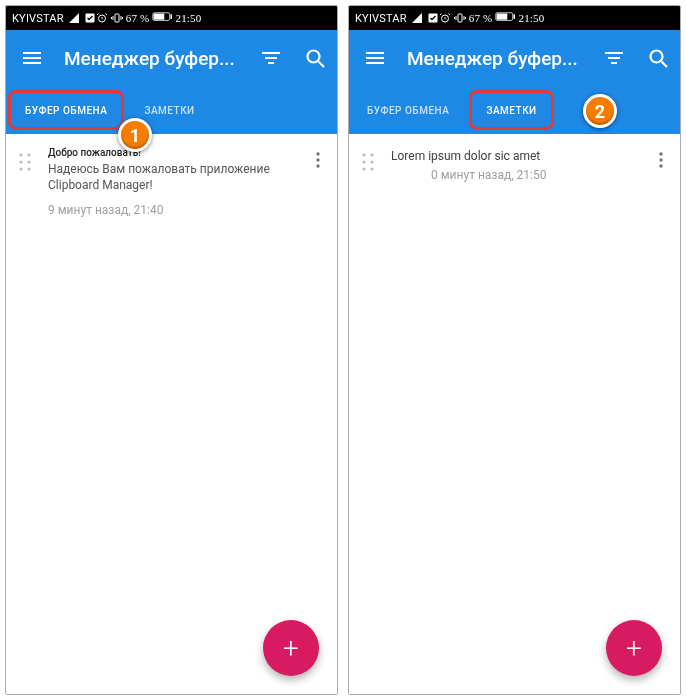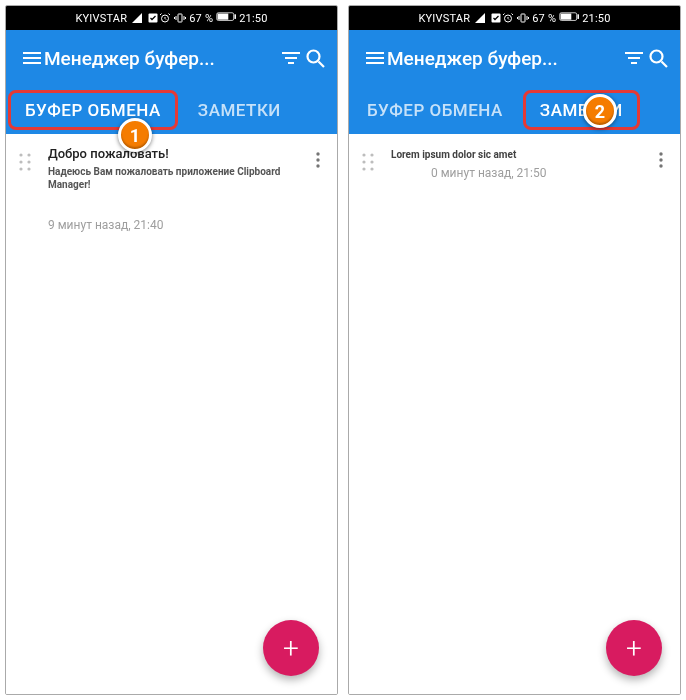--- a/index.html
+++ b/index.html
@@ -23,52 +23,53 @@
     overflow: hidden;
   }
   .statusbar {
     background: #000;
     color: #fff;
     height: 24px;
     font-size: 11px;
     display: flex;
     align-items: center;
     padding: 4px 6px;
-    justify-content: center;
+    justify-content: flex-start;
     letter-spacing: 0.2px;
   }
   .statusbar .left { display:flex; align-items:center; gap:4px;}
-  .statusbar .right { display:flex; align-items:center; gap:3px;}
+  .statusbar .right { display:flex; align-items:center; gap:3px;font-family:Liberation Serif, serif;}
   .sb-ico { width:12px; height:12px; display:inline-block; }
   .appbar {
     background: #1e88e5;
     color: #fff;
     height: 56px;
     display: flex;
     align-items: center;
     padding: 0 10px 0 14px;
+    gap: 20px;
   }
   .appbar .title {
     font-size: 19px;
     font-weight: 500;
     flex: 1;
     white-space: nowrap;
     overflow: hidden;
     text-overflow: ellipsis;
   }
   .ab-icon { width:24px; height:24px; display:flex; align-items:center; justify-content:center; flex-shrink:0;}
   .tabs {
     background: #1e88e5;
     display: flex;
     height: 48px;
     position: relative;
   }
   .tab {
     color: rgba(255,255,255,0.75);
-    font-size: 17px;
+    font-size: 10px;
     font-weight: 500;
     letter-spacing: 0.5px;
     display: flex;
     align-items: center;
     justify-content: center;
     padding: 0 18px;
     position: relative;
   }
   .tab.active { color:#fff; }
   .tab.highlighted {
@@ -89,23 +90,23 @@
     gap: 14px;
   }
   .drag-handle {
     width: 18px;
     padding-top: 6px;
     color: #9e9e9e;
     flex-shrink: 0;
     display:flex; justify-content:center;
   }
   .item-body { flex: 1; }
-  .item-title { font-size: 13px; font-weight: 500; color: #212121; line-height: 1.3; }
-  .item-text  { font-size: 10px; color: #555; margin-top: 2px; line-height: 1.35; font-weight: bold;}
-  .item-time  { font-size: 12px; color: #9e9e9e; margin-top: 26px; }
+  .item-title { font-size: 10px; font-weight: 500; color: #212121; line-height: 1.3; }
+  .item-text  { font-size: 12px; color: #555; margin-top: 2px; line-height: 1.35;}
+  .item-time  { font-size: 12px; color: #9e9e9e; margin-top: 10px; }
   .item-time.tight { margin-top:4px;margin-left:40px;}
   .overflow {
     width: 18px;
     color: #757575;
     padding-top: 6px;
     display:flex; justify-content:center;
     flex-shrink:0;
   }
   .fab {
     position: absolute;

